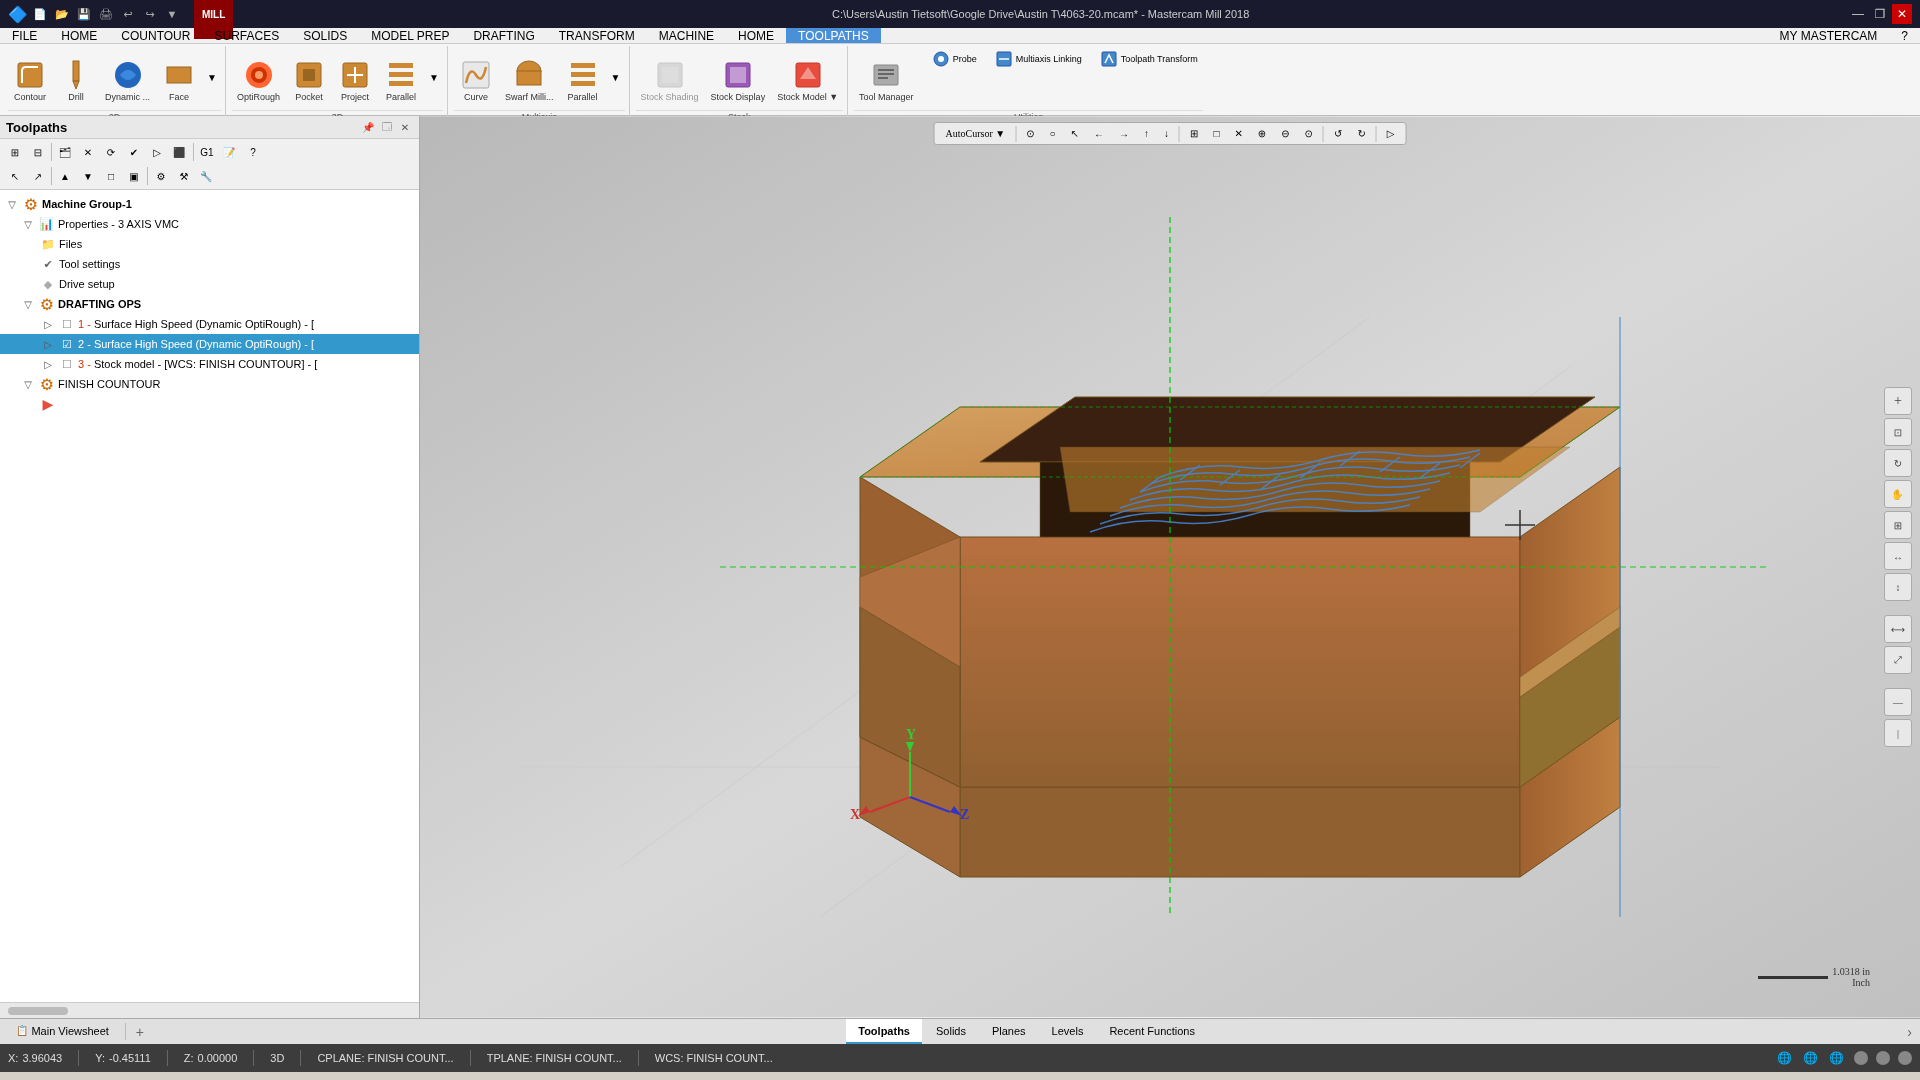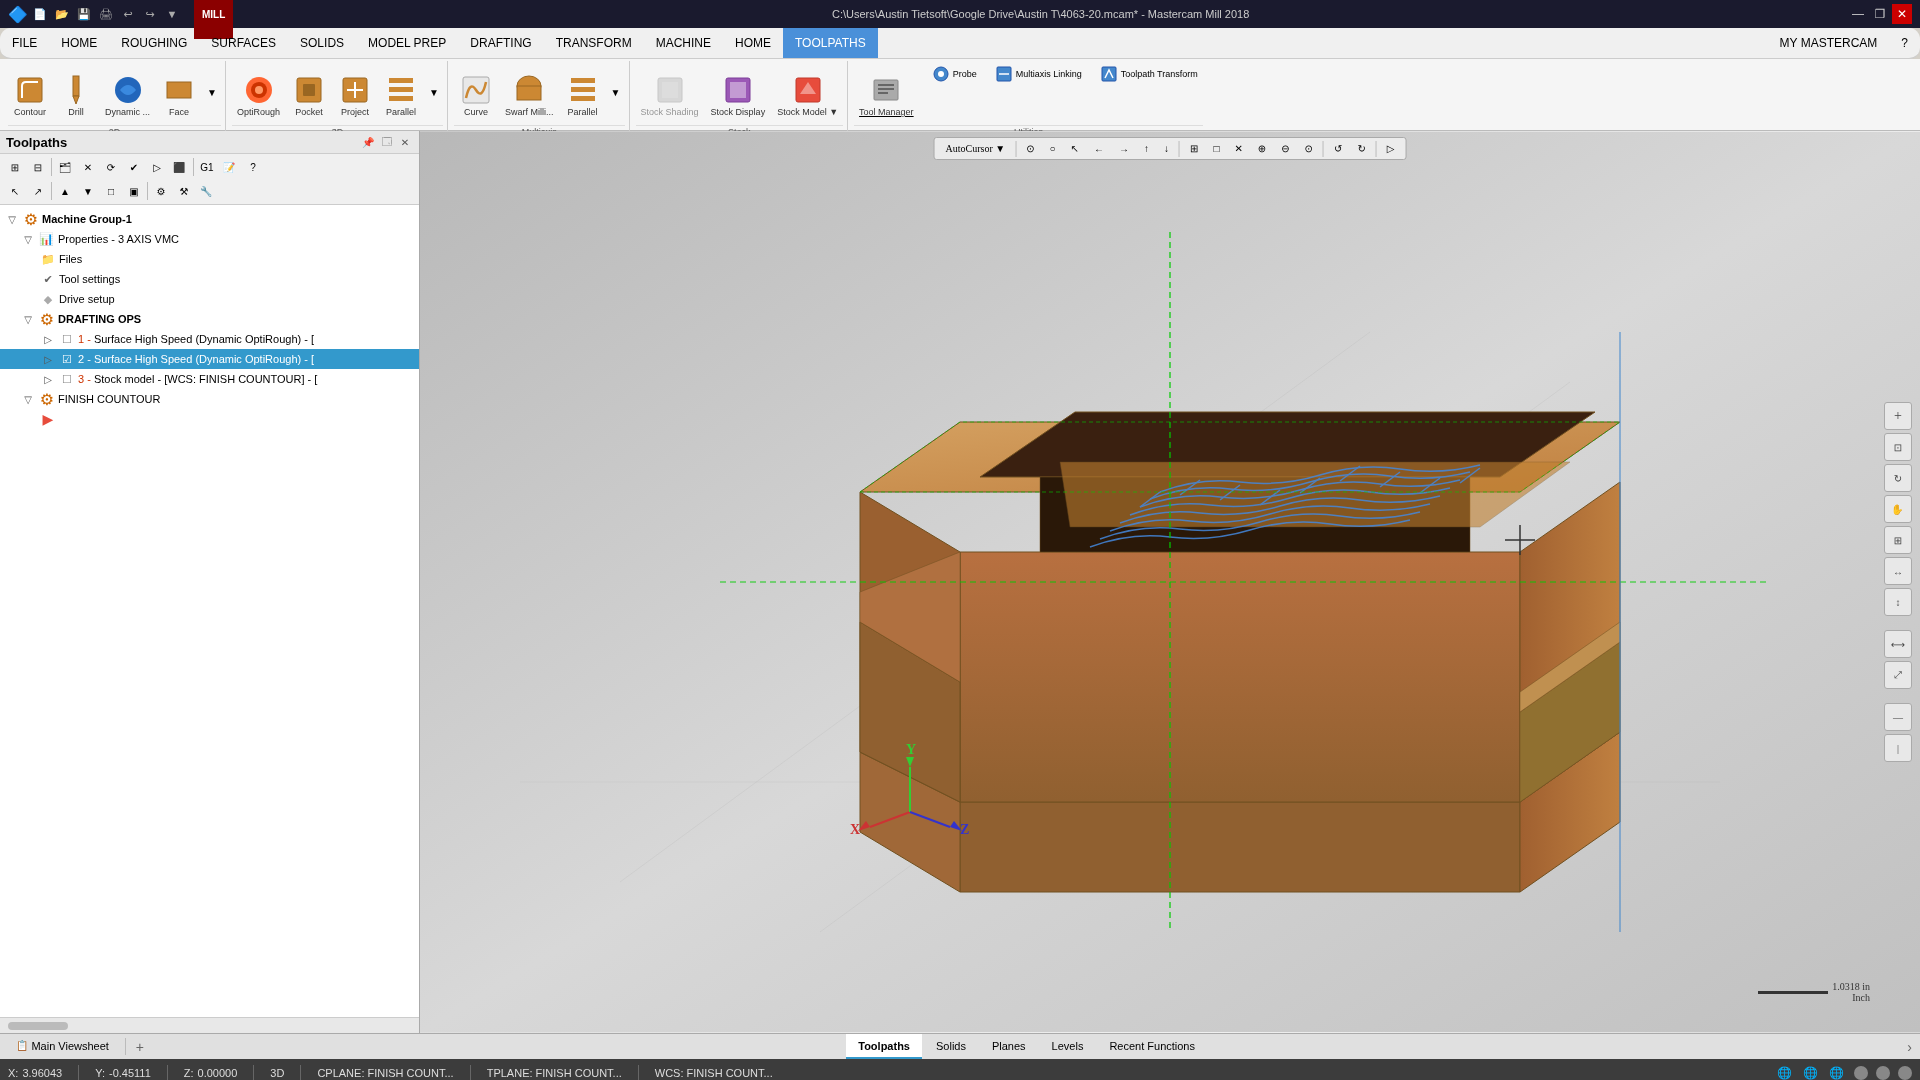--- a/index.html
+++ b/index.html
@@ -9,21 +9,21 @@
     #title-bar { background: #1a1a2e; color: #fff; height: 28px; display: flex; align-items: center; justify-content: space-between; padding: 0 8px; }
     #title-bar .title-left { display: flex; align-items: center; gap: 4px; }
     #title-bar .title-center { font-size: 11px; color: #ccc; }
     #title-bar .title-right { display: flex; gap: 2px; }
     #title-bar .win-btn { width: 20px; height: 20px; display: flex; align-items: center; justify-content: center; font-size: 12px; cursor: pointer; color: #ccc; }
     .quick-access { display: flex; align-items: center; gap: 2px; }
     .quick-access span { width: 20px; height: 20px; display: flex; align-items: center; justify-content: center; font-size: 11px; cursor: pointer; color: #aaa; }
     .mill-badge { background: #8b0000; color: #fff; padding: 19px 8px; font-size: 10px; font-weight: bold; margin-left: 8px; }
 
     
-    #menu-bar { background: #f0f0f0; height: 31px; display: flex; align-items: stretch; border-bottom: 1px solid #ccc; border-radius: 11px; }
+    #menu-bar { background: #f0f0f0; height: 16px; display: flex; align-items: stretch; border-bottom: 1px solid #ccc; }
     .menu-item { padding: 0 12px; display: flex; align-items: center; font-size: 12px; cursor: pointer; white-space: nowrap; }
     .menu-item.active { background: #4a90d9; color: #fff; }
 
     
     #ribbon { background: #f5f5f5; border-bottom: 1px solid #bbb; display: flex; flex-direction: column; }
     .ribbon-groups { display: flex; align-items: stretch; flex: 1; padding: 2px 4px; gap: 2px; }
     .ribbon-group { display: flex; flex-direction: column; align-items: stretch; border-right: 1px solid #ccc; padding: 0 4px; min-width: 60px; }
     .ribbon-group-label { text-align: center; font-size: 9px; color: #555; padding: 1px 0; border-top: 1px solid #ddd; margin-top: 2px; }
     .ribbon-buttons { display: flex; align-items: flex-end; gap: 2px; flex: 1; padding: 2px 0; }
     .ribbon-btn { display: flex; flex-direction: column; align-items: center; justify-content: flex-end; padding: 2px 4px; cursor: pointer; border: 1px solid transparent; border-radius: 2px; min-width: 44px; height: 58px; }
@@ -101,21 +101,21 @@
   <div class="title-right">
     <div class="win-btn">—</div>
     <div class="win-btn">❐</div>
     <div class="win-btn" style="background:#c00;color:#fff;">✕</div>
   </div>
 </div>
 
 <div id="menu-bar">
   <div class="menu-item">FILE</div>
   <div class="menu-item">HOME</div>
-  <div class="menu-item">ROUGHING</div>
+  <div class="menu-item">COUNTOUR</div>
   <div class="menu-item">SURFACES</div>
   <div class="menu-item">SOLIDS</div>
   <div class="menu-item">MODEL PREP</div>
   <div class="menu-item">DRAFTING</div>
   <div class="menu-item">TRANSFORM</div>
   <div class="menu-item">MACHINE</div>
   <div class="menu-item">HOME</div>
   <div class="menu-item active">TOOLPATHS</div>
   <div style="flex:1;"></div>
   <div class="menu-item">MY MASTERCAM</div>
@@ -283,21 +283,21 @@
           </div>
           <div class="btn-label">Stock Model ▼</div>
         </div>
       </div>
       <div class="ribbon-group-label">Stock</div>
     </div>
 
     <div class="ribbon-group" style="min-width:280px; border-right:none;">
       <div class="ribbon-buttons" style="align-items:flex-start; gap:8px;">
         <div style="display:flex;flex-direction:column;align-items:center;gap:2px;">
-          <div class="ribbon-btn" style="height:58px;min-width:50px;text-decoration:underline;">
+          <div class="ribbon-btn" style="height:58px;min-width:50px;">
             <div class="btn-icon">
               <svg width="32" height="32" viewBox="0 0 32 32">
                 <rect x="4" y="6" width="24" height="20" rx="1" fill="#aaa" stroke="#888" stroke-width="1"></rect>
                 <rect x="8" y="10" width="16" height="2" fill="#666"></rect>
                 <rect x="8" y="14" width="16" height="2" fill="#666"></rect>
                 <rect x="8" y="18" width="10" height="2" fill="#666"></rect>
               </svg>
             </div>
             <div class="btn-label">Tool Manager</div>
           </div>

